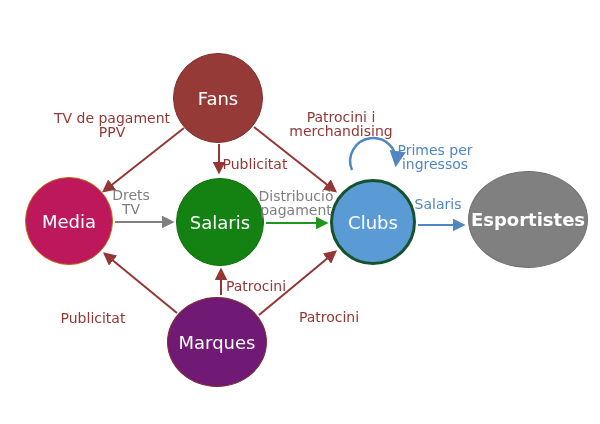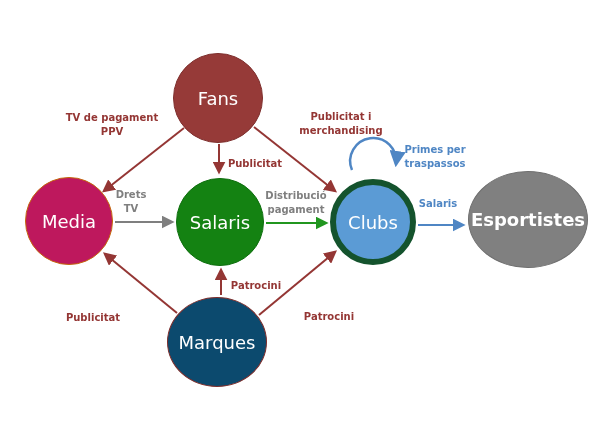--- a/index.html
+++ b/index.html
@@ -16,26 +16,26 @@
     border-radius:50%;
     display:flex;align-items:center;justify-content:center;
     color:#fff;
     font-size:18px;
     box-sizing:border-box;
     z-index:2;
   }
   .node.fans       {left:173px;top:53px;width:90px;height:90px;border:1px solid #7e2f2d;}
   .node.media      {left:25px;top:177px;width:88px;height:88px;border:1px solid #c4670b;}
   .node.lligues    {left:176px;top:178px;width:88px;height:88px;border:1px solid #0e6e0e;}
-  .node.clubs      {left:330px;top:179px;width:86px;height:86px;border:6px solid #14532d;justify-content:center;}
+  .node.clubs      {left:330px;top:179px;width:86px;height:86px;border:3px solid #14532d;justify-content:center;}
   .node.esportistes{left:468px;top:171px;width:120px;height:97px;border:1px solid #6f6f6f;}
   .node.marques    {left:167px;top:297px;width:100px;height:90px;border:1px solid #7e2f2d;}
   .edge-label{
     position:absolute;
-    font-size:10px;font-weight:bold;
+    font-size:14px;font-weight:normal;
     line-height:14px;
     text-align:center;
     white-space:pre-line;
     z-index:3;
   }
   .lbl-tv-ppv          {left:42px; top:111px;width:140px;}
   .lbl-ticketing       {left:215px;top:157px;width:80px;}
   .lbl-ticketing-merch {left:283px;top:110px;width:116px;}
   .lbl-primes          {left:396px;top:143px;width:78px;}
   .lbl-drets-tv        {left:103px;top:188px;width:56px;}
@@ -86,33 +86,33 @@
   </div>
   <div class="node lligues" style="background-color: rgb(20, 130, 18);">
     <span>Salaris</span>
   </div>
   <div class="node clubs" style="background-color: rgb(91, 155, 213);">
     <span>Clubs</span>
   </div>
   <div class="node esportistes" style="background-color: rgb(128, 128, 128); font-weight: bold;">
     <span>Esportistes</span>
   </div>
-  <div class="node marques" style="background-color: #0c4a6e;">
+  <div class="node marques" style="background-color: #701a75;">
     <span>Marques</span>
   </div>
 
   <div class="edge-label lbl-tv-ppv" style="color: rgb(148, 54, 52);">TV de pagament
 PPV</div>
   <div class="edge-label lbl-ticketing" style="color: rgb(148, 54, 52);">Publicitat</div>
-  <div class="edge-label lbl-ticketing-merch" style="color: rgb(148, 54, 52);">Publicitat i
+  <div class="edge-label lbl-ticketing-merch" style="color: rgb(148, 54, 52);">Patrocini i
 merchandising</div>
   <div class="edge-label lbl-drets-tv" style="color: rgb(127, 127, 127);">Drets
 TV</div>
   <div class="edge-label lbl-distribucio" style="color: rgb(127, 127, 127);">Distribució
 pagament</div>
   <div class="edge-label lbl-primes" style="color: rgb(79, 134, 196);">Primes per
-traspassos</div>
+ingressos</div>
   <div class="edge-label lbl-salaris" style="color: rgb(79, 134, 196);">Salaris</div>
   <div class="edge-label lbl-patrocini-lligues" style="color: rgb(148, 54, 52);">Patrocini</div>
   <div class="edge-label lbl-patrocini-clubs" style="color: rgb(148, 54, 52);">Patrocini</div>
   <div class="edge-label lbl-publicitat" style="color: rgb(148, 54, 52);">Publicitat</div>
 
 </div>
 
 </body></html>

